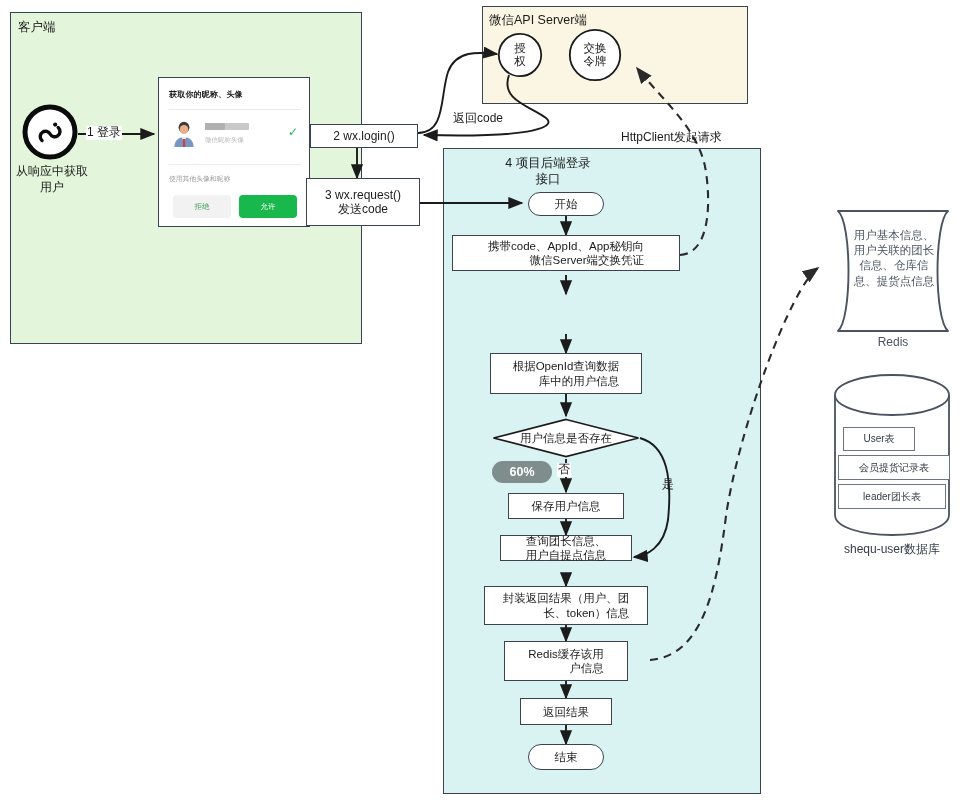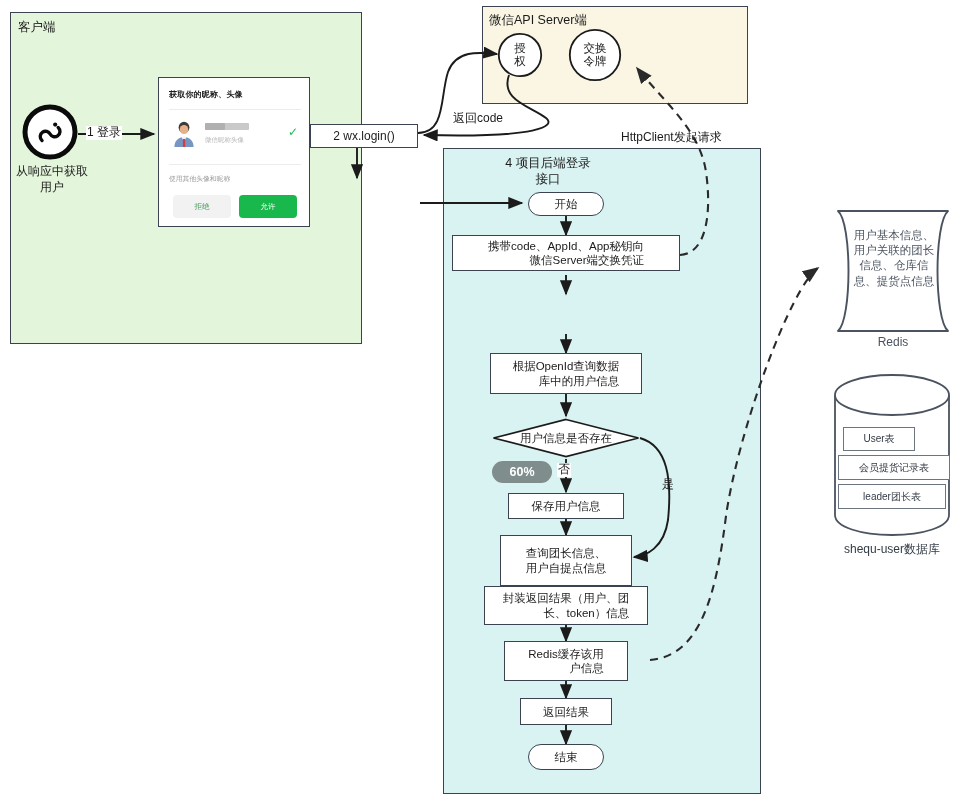--- a/index.html
+++ b/index.html
@@ -317,20 +317,22 @@
       <circle cx="27" cy="27" r="25.2" fill="#ffffff" stroke="#1b1b1b" stroke-width="1.8"></circle>
     </svg>
     <div style="position:absolute;left:0;top:0;width:54px;height:54px;display:flex;align-items:center;justify-content:center;text-align:center;font-size:11.5px;line-height:1.15;white-space:pre-line;color:#1b1b1b;">交换
 令牌</div>
   </div>
 
   <div class="edge-label" style="left:86px; top:126px;">1 登录</div>
 
   <div class="label-box" style="left:310px; top:124px; width:108px; height:24px;">2 wx.login()</div>
 
+  <div class="label-box" style="left:306px; top:178px; width:114px; height:48px;">3 wx.request()
+发送code</div>
 
   <div class="edge-label" style="left:452px; top:112px;">返回code</div>
 
   <div class="edge-label nobg" style="left:620px; top:131px;">HttpClient发起请求</div>
 
   <div class="edge-label" style="left:557px; top:463px;">否</div>
 
   <div class="edge-label nobg" style="left:661px; top:478px;">是</div>
 
   <div id="pct-badge">60%</div>
@@ -346,21 +348,21 @@
 
   <div id="decision">
     <svg viewBox="0 0 148 40" width="148" height="40">
       <polygon points="74,1.5 146.5,20 74,38.5 1.5,20" fill="#ffffff" stroke="#1b1b1b" stroke-width="1.7"></polygon>
     </svg>
     <div class="dtext">用户信息是否存在</div>
   </div>
 
   <div class="node" style="left:508px; top:493px; width:116px; height:26px;">保存用户信息</div>
 
-  <div class="node" style="left:500px; top:535px; width:132px; height:51px;">查询团长信息、
+  <div class="node" style="left:500px; top:535px; width:132px; height:26px;">查询团长信息、
 用户自提点信息</div>
 
   <div class="node" style="left:484px; top:586px; width:164px; height:39px;">封装返回结果（用户、团
 长、token）信息</div>
 
   <div class="node" style="left:504px; top:641px; width:124px; height:40px;">Redis缓存该用
 户信息</div>
 
   <div class="node" style="left:520px; top:698px; width:92px; height:27px;">返回结果</div>
 

